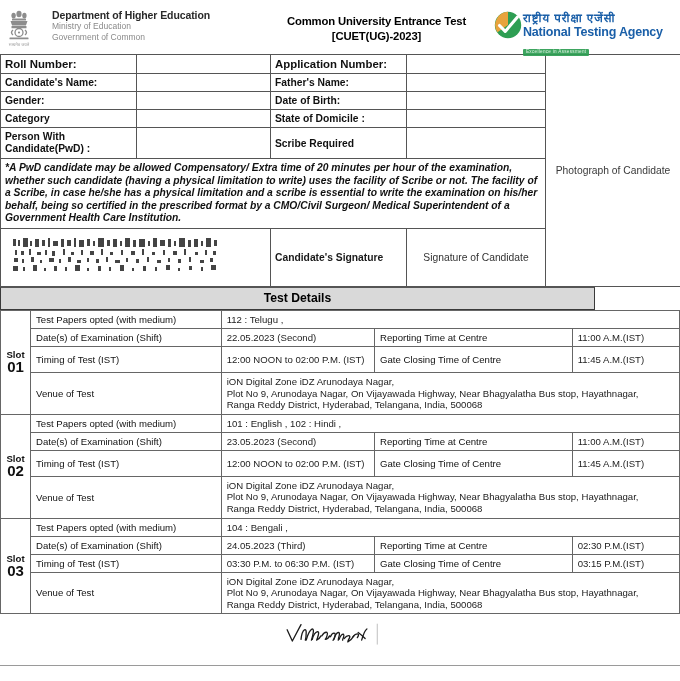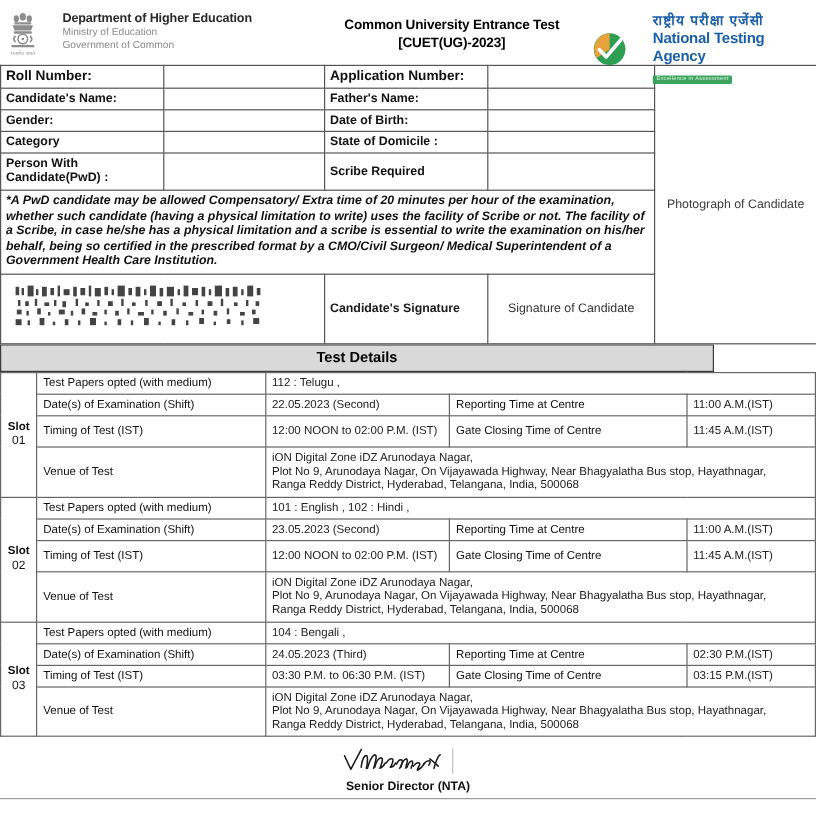--- a/index.html
+++ b/index.html
@@ -41,21 +41,21 @@
   .hdr-center {
     flex: 1; text-align: center; padding-top: 6px;
   }
   .exam-title {
     font-size: 11.3px; font-weight: bold; color: #000;
     line-height: 15px; letter-spacing: -0.15px;
   }
   .admit-line {
     font-size: 11.3px; font-weight: bold; color: #000; line-height: 15px;
   }
-  .hdr-right { width: 180px; display: flex; align-items: center; gap: 22px; padding-top: 3px; }
+  .hdr-right { width: 180px; display: flex; align-items: flex-start; gap: 1px; padding-top: 3px; }
   .nta-logo { width: 28px; height: 28px; flex: none; }
   .nta-text { line-height: 1; }
   .nta-hindi {
     font-size: 11.5px; font-weight: bold; color: #1a5fa8;
     letter-spacing: 1px; line-height: 14px;
     font-family: "Liberation Sans", sans-serif;
   }
   .nta-eng {
     font-size: 12.5px; font-weight: bold; color: #1a5fa8; line-height: 15px;
     letter-spacing: -0.2px;
@@ -155,21 +155,21 @@
     vertical-align: middle;
   }
   td.slot-no {
     border-left: none;
     text-align: center;
     font-size: 10.2px;
     font-weight: bold;
     line-height: 12px;
     color: #111;
   }
-  td.slot-no .num { font-weight: normal; font-size: 10px; }
+  td.slot-no .num { font-weight: bold; font-size: 15px; }
   td.k { font-weight: normal; color: #111; font-size: 9.7px; margin-top: 22px; }
   td.v { color: #222; font-size: 9.4px; margin-left: 24px; }
   td.venue-v { line-height: 11.6px; padding: 4px 5px; font-size: 9.3px; }
   .slot-sep td { border-top: 1.6px solid #3a3a3a; }
 
   
   .footer {
     width: 680px;
     text-align: center;
     padding-top: 8px;
@@ -507,17 +507,16 @@
         <path d="M54 17 q2-5 5-4 q1 1 0 4 q-1 3-2 4"></path>
         <path d="M58 20 q2-7 5-8 q2 0 1 4 q-1 3-1 5"></path>
         <path d="M64 20 q2-6 5-6 q1 1 0 4 q-1 2-1 3"></path>
         <path d="M70 19 q3-4 6-3 q1 1-1 4 q-1 2-1 3 q4-2 7-7"></path>
         <path d="M80 17 q3-4 6-3 q1 1-1 4"></path>
         <path d="M86 12 q4 3 8 7"></path>
         <path d="M90 21 q3-11 6-13"></path>
       </g>
       <line x1="108" y1="2" x2="108" y2="26" stroke="#b5b5b5" stroke-width="1"></line>
     </svg>
-    <div class="sig-cap">Senior Director (NTA)</div>
     <div class="bottom-rule"></div>
   </div>
 
 </div>
 
 </body></html>

